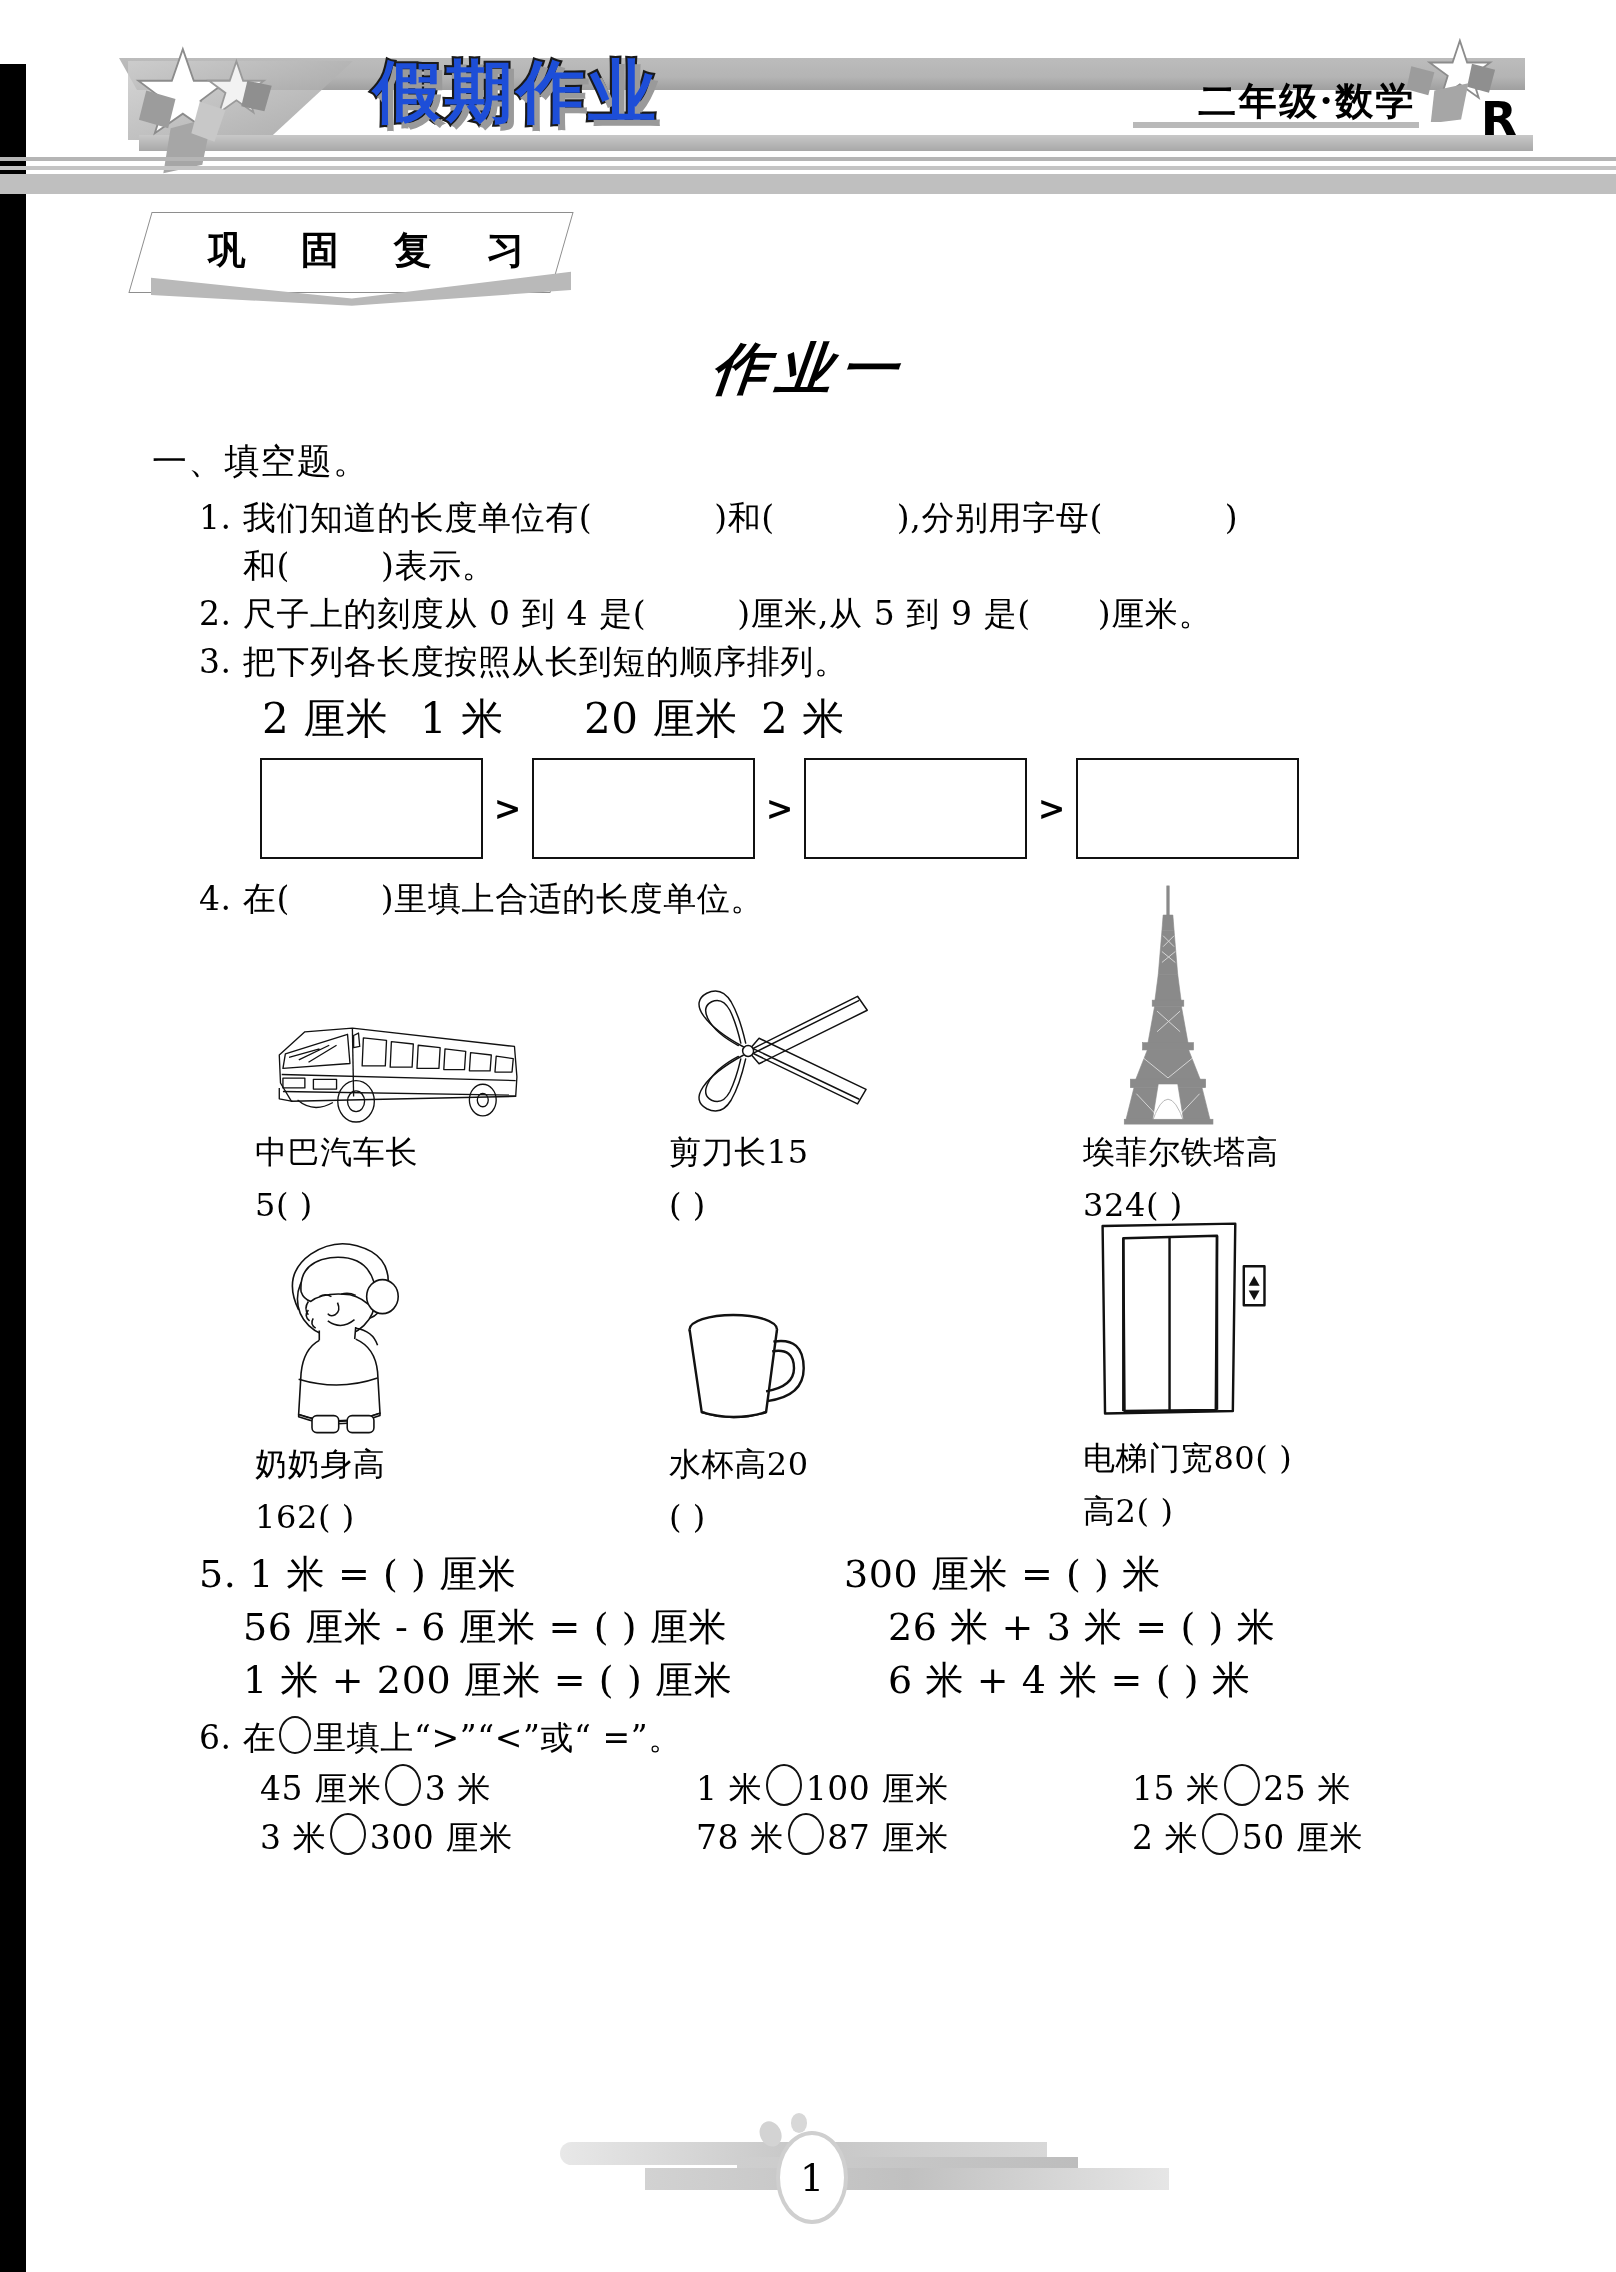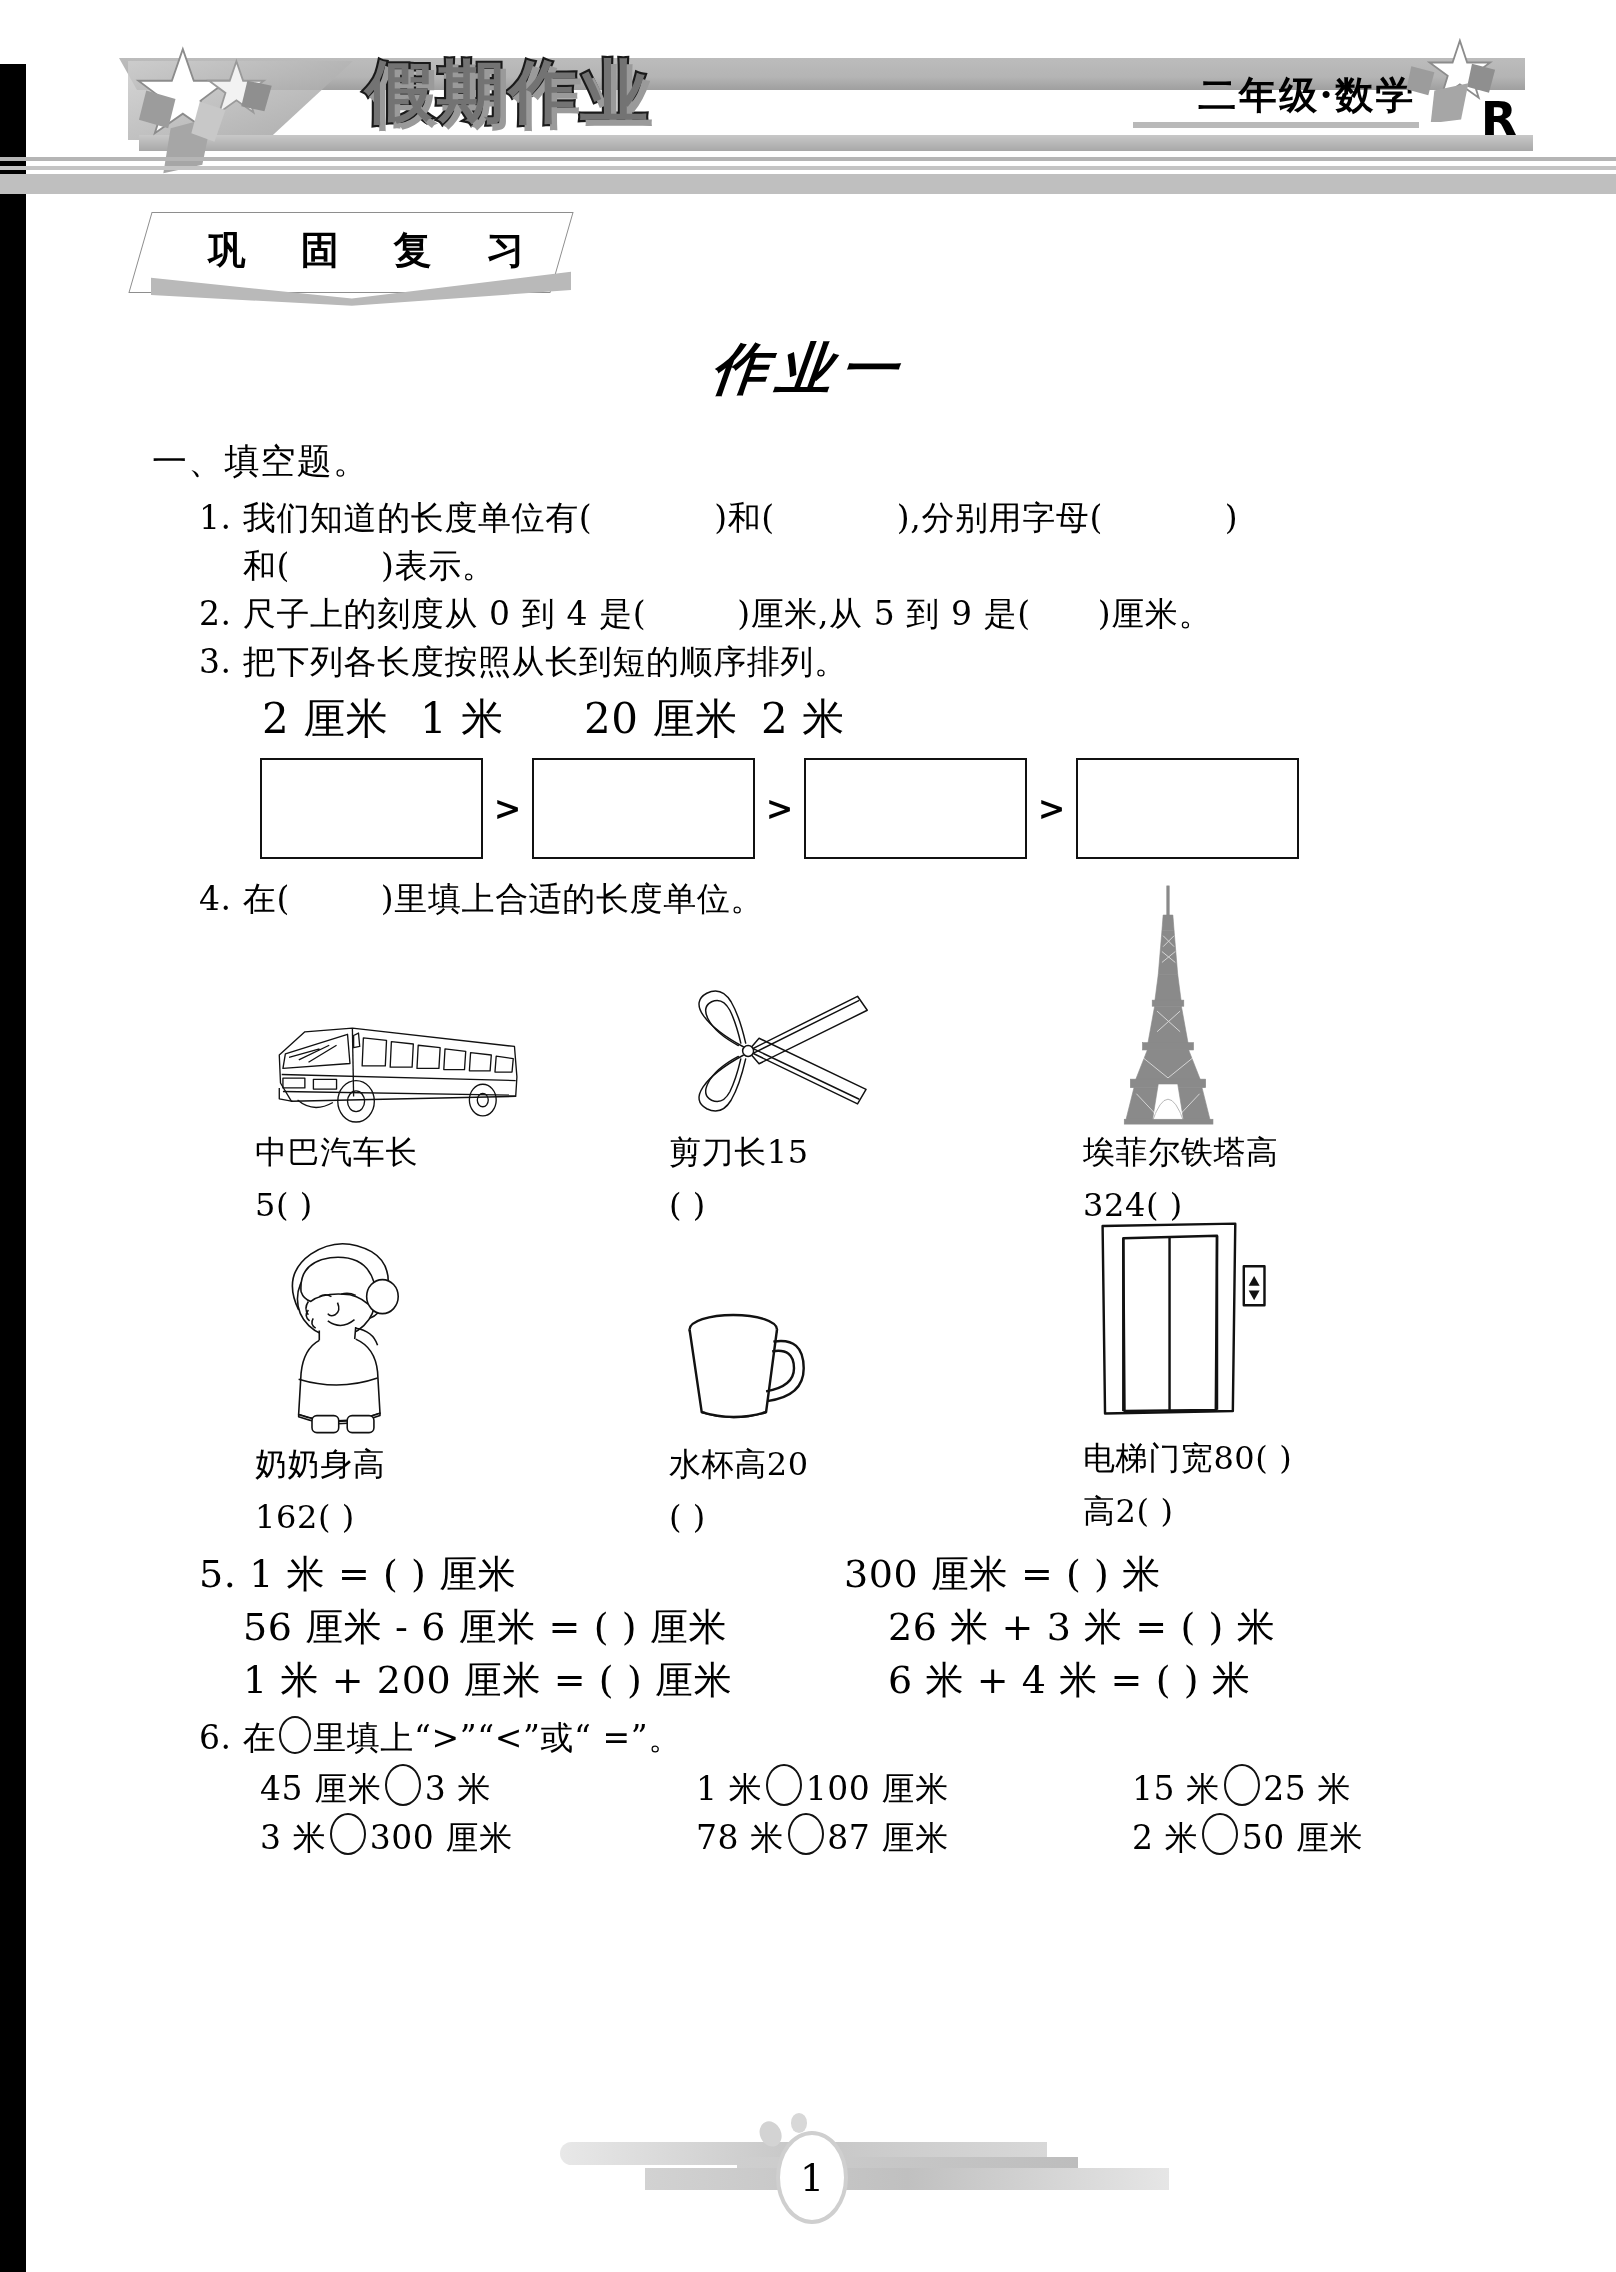--- a/index.html
+++ b/index.html
@@ -51,34 +51,34 @@
     clip-path: polygon(0 0, 100% 0, 62% 100%, 0 100%);
     opacity: .85;
   }
   .hdr-stars {
     position: absolute;
     left: 128px; top: 43px;
     width: 201px; height: 134px;
   }
   .hdr-title {
     position: absolute;
-    left: 365px; top: 47px;
+    left: 373px; top: 47px;
     font-family: "DejaVu Sans", "Liberation Sans", sans-serif;
     font-size: 68px;
     font-weight: 700;
     letter-spacing: 3.7px;
-    color: #737373;
+    color: #1d4ed8;
     -webkit-text-stroke: 4.3px #1a1a1a;
     paint-order: stroke fill;
     text-shadow: 5.5px 5.5px 0 #9a9a9a;
     white-space: nowrap;
   }
   .hdr-grade {
     position: absolute;
-    right: 201px; top: 70px;
+    right: 201px; top: 76px;
     font-size: 38px;
     font-weight: 700;
     font-family: "DejaVu Serif", "Liberation Serif", serif;
     white-space: nowrap;
     letter-spacing: 2.4px;
   }
   .hdr-grade-rule {
     position: absolute;
     right: 198px; top: 122px;
     width: 286px; height: 5.5px;

